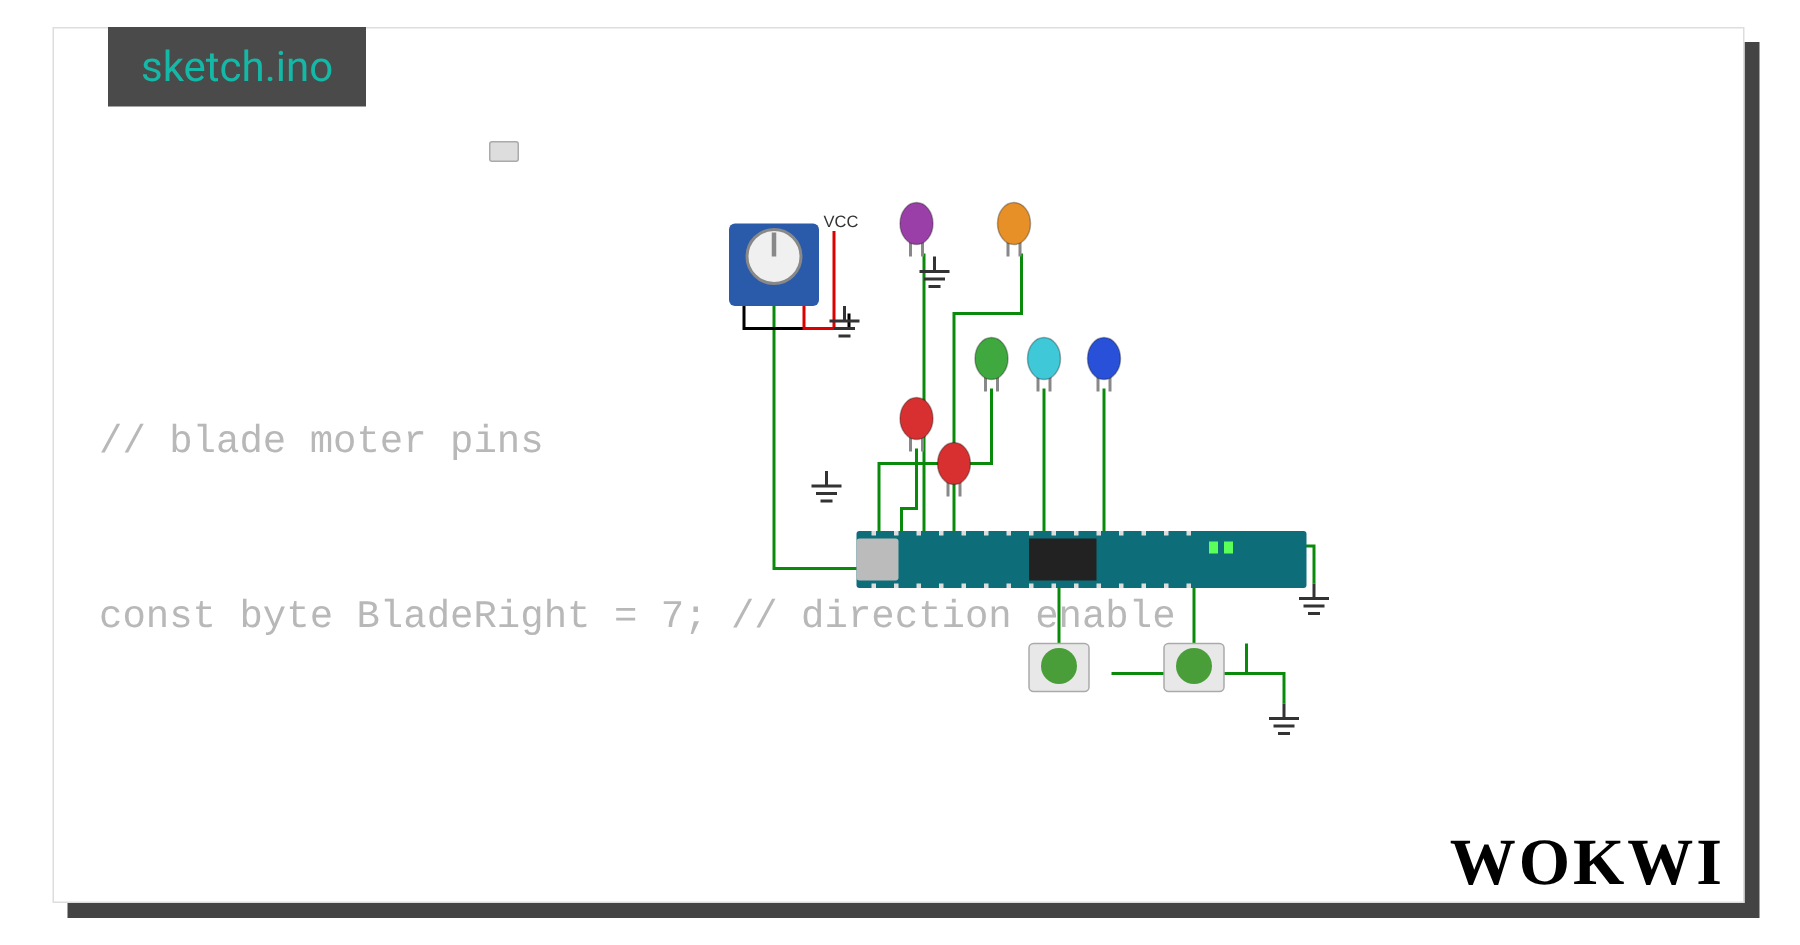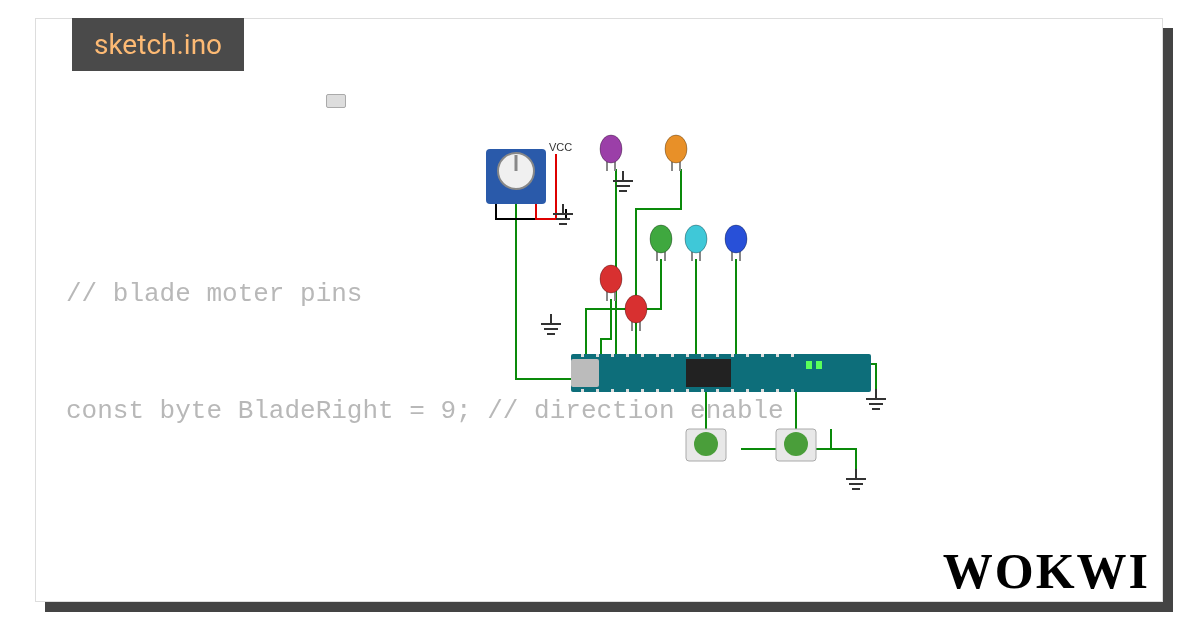--- a/index.html
+++ b/index.html
@@ -29,21 +29,21 @@
       background: #fff;
       border: 1px solid #ddd;
       z-index: 1;
       overflow: hidden;
     }
     .tab {
       position: absolute;
       top: 18px;
       left: 72px;
       background: #4a4a4a;
-      color: #fdba74;
+      color: #14b8a6;
       padding: 10px 22px;
       font-size: 28px;
       font-weight: 400;
       z-index: 2;
     }
     .code-area {
       position: absolute;
       top: 100px;
       left: 30px;
       font-family: "Courier New", monospace;
@@ -71,21 +71,21 @@
     .button-body { fill: #e8e8e8; stroke: #aaa; }
     .button-cap { fill: #4a9e3a; }
     .pot-module { fill: #2a5aaa; rx: 4; }
     .pot-knob { fill: #f0f0f0; stroke: #888; stroke-width: 2; }
     .vcc-label { font-size: 11px; fill: #333; font-family: sans-serif; }
     .wokwi-logo {
       position: absolute;
       bottom: 30px;
       right: 50px;
       font-family: "Comic Sans MS", cursive;
-      font-size: 50px;
+      font-size: 44px;
       font-weight: bold;
       letter-spacing: 2px;
       color: #000;
       z-index: 3;
     }
     .chip-icon {
       position: absolute;
       top: 75px;
       left: 290px;
       width: 20px;
@@ -100,21 +100,21 @@
 <body>
 
 <div class="card-shadow"></div>
 <div class="card">
 
   <div class="chip-icon"></div>
 
   <div class="code-area">
     <span class="code-line"></span>
     <span class="code-line">// blade moter pins</span>
-    <span class="code-line">const byte BladeRight = 9; // direction enable</span>
+    <span class="code-line">const byte BladeRight = 7; // direction enable</span>
     
     
     <span class="code-line"></span>
     
     
     
   </div>
 
   <svg class="circuit-area" width="560" height="420" viewBox="0 0 560 420">
 

